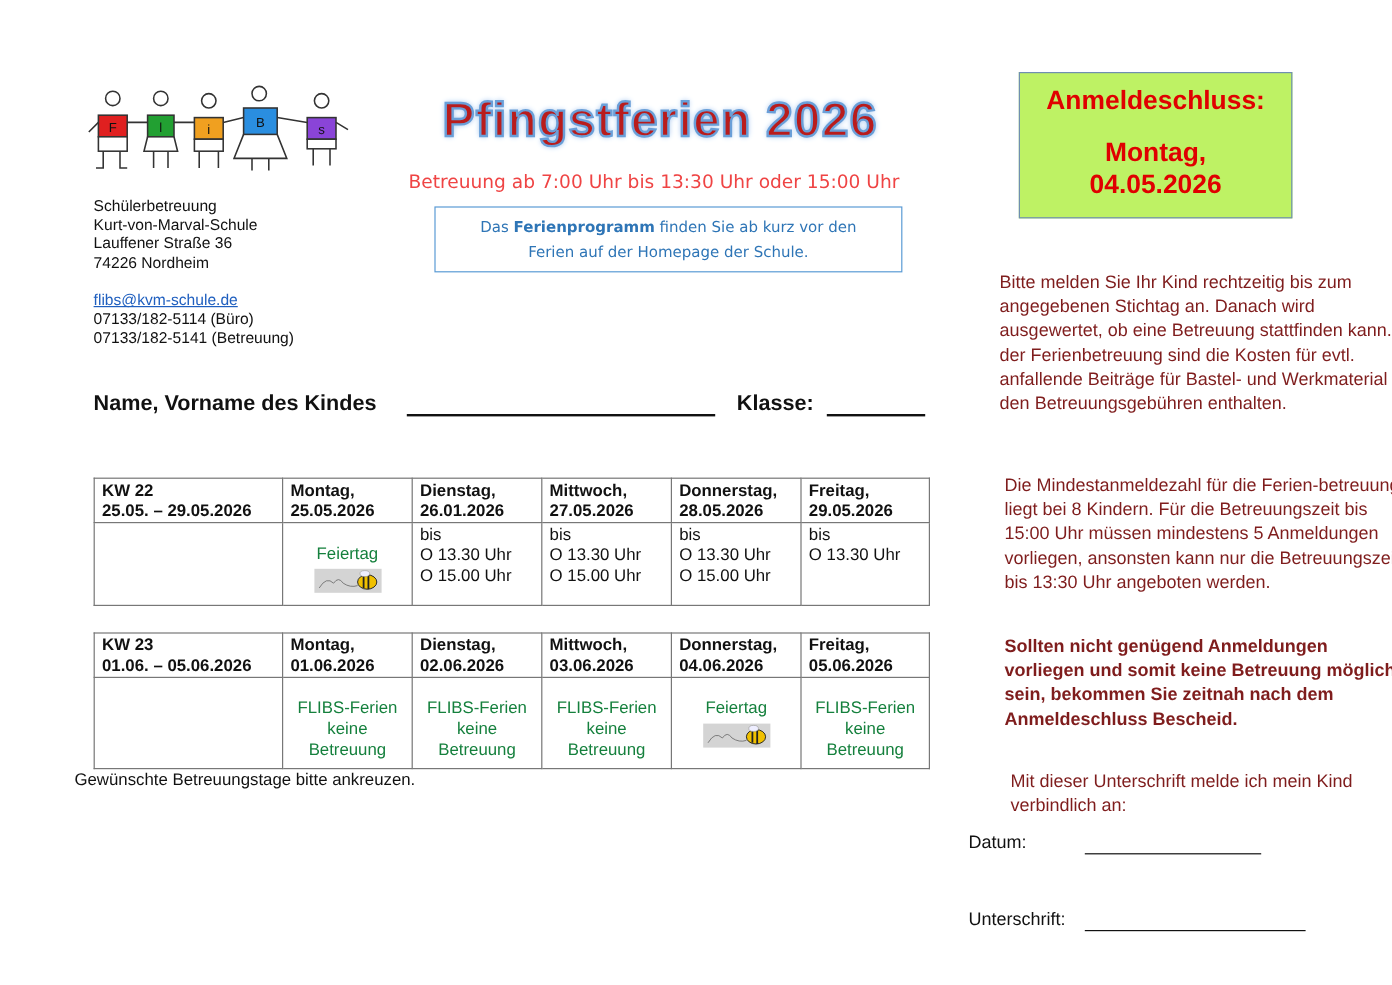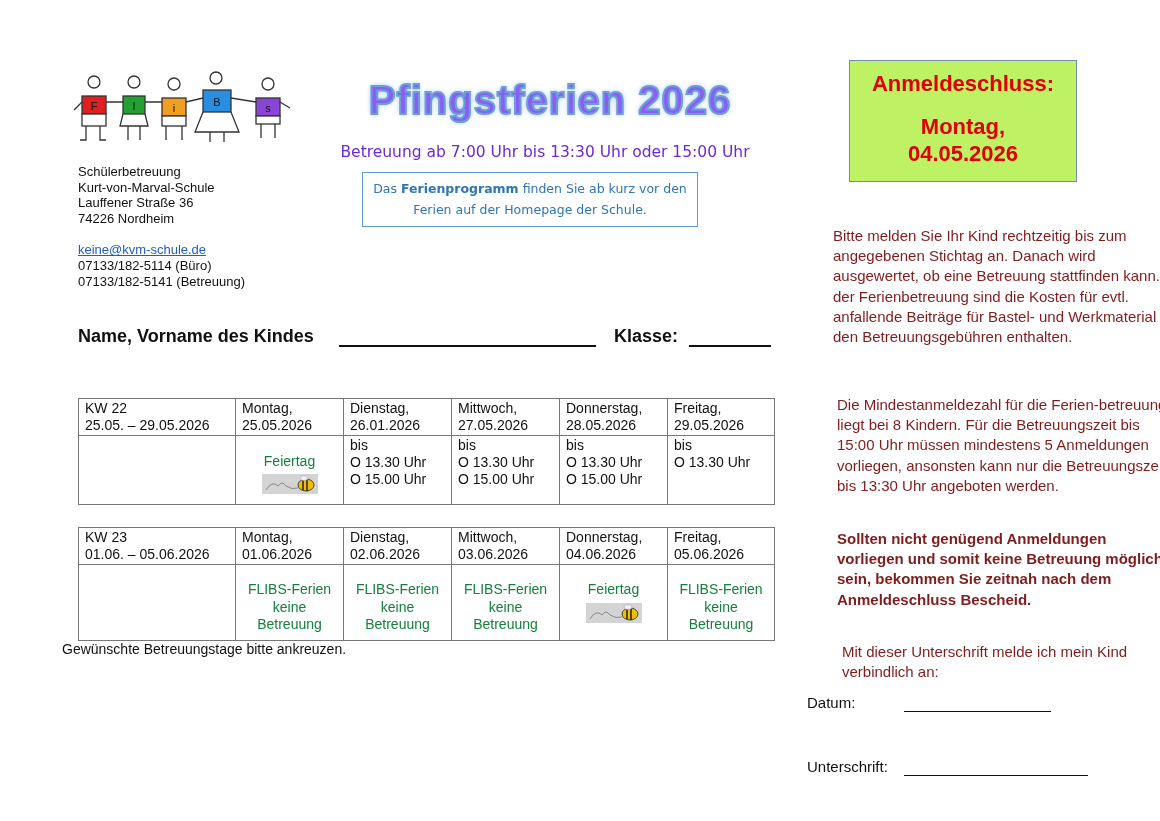--- a/index.html
+++ b/index.html
@@ -10,25 +10,25 @@
   
   #logo { left:68px; top:68px; width:232px; height:80px; }
 
   
   #address { left:78px; top:164px; font-size:13px; line-height:15.6px; }
   #address .email { color:#1f5fbf; text-decoration:underline; display:block; margin-top:16px; }
 
   
   #title { left:360px; top:78px; width:380px; text-align:center; font-size:40px; font-weight:bold;
            font-family:"Liberation Sans", sans-serif; letter-spacing:1px;
-           color:#8b5cf6; -webkit-text-stroke:2px #6a9fd8;
+           color:#b91c1c; -webkit-text-stroke:2px #6a9fd8;
            text-shadow:0 0 4px #a9c8ee, 0 0 6px #c7dcf5; }
   #subtitle { left:330px; top:143px; width:430px; text-align:center; font-size:15.5px;
-              font-family:"DejaVu Sans", sans-serif; color:#6d28d9; }
-  #info-box { left:362px; top:172px; width:336px; height:55px; border:1.5px solid #5b9bd5;
+              font-family:"DejaVu Sans", sans-serif; color:#ef4444; }
+  #info-box { left:362px; top:172px; width:390px; height:55px; border:1.5px solid #5b9bd5;
               box-sizing:border-box; text-align:center; font-family:"DejaVu Sans", sans-serif;
               font-size:12.5px; line-height:21px; color:#2e75b6; padding-top:5px; }
   #info-box b { font-weight:bold; }
 
   
   #deadline { left:849px; top:60px; width:228px; height:122px; background:#bef264;
               border:1.5px solid #6f8fb0; box-sizing:border-box; text-align:center; color:#e00000;
               font-weight:bold; }
   #deadline .l1 { font-size:22px; margin-top:10px; }
   #deadline .l2 { font-size:22px; margin-top:16px; line-height:27px; }
@@ -46,21 +46,21 @@
 
   
   #name-row { left:78px; top:326px; font-size:18px; font-weight:bold; }
   #name-line { left:339px; top:345px; width:257px; border-bottom:2px solid #111; }
   #klasse { left:614px; top:326px; font-size:18px; font-weight:bold; }
   #klasse-line { left:689px; top:345px; width:82px; border-bottom:2px solid #111; }
 
   
   table.week { position:absolute; left:78px; border-collapse:collapse; font-size:14px; }
   table.week td { border:1px solid #777; vertical-align:top; padding:1px 6px; box-sizing:border-box; }
-  table.week tr.head td { font-weight:normal; height:36px; line-height:17px;margin-left:11px; }
+  table.week tr.head td { font-weight:bold; height:36px; line-height:17px;margin-left:11px; }
   table.week td.c0 { width:157px; }
   table.week td.c1 { width:108px; }
   table.week td.cx { width:108px; }
   table.week td.c5 { width:107px; }
   #week1 { top:398px; }
   #week1 tr.body td { height:69px; line-height:17px; }
   #week2 { top:527px; }
   #week2 tr.body td { height:76px; line-height:17.5px;margin-top:16px; }
   .red-cell { text-align:center; color:#15803d; padding-top:16px !important; }
   .bee { display:block; margin:4px auto 0; width:56px; height:20px; background:#d4d4d4; }
@@ -104,21 +104,21 @@
     <text x="149" y="38">B</text>
     <text x="200" y="44">s</text>
   </g>
 </svg>
 
 <div id="address" class="abs">
   <div>Schülerbetreuung</div>
   <div>Kurt-von-Marval-Schule</div>
   <div>Lauffener Straße 36</div>
   <div>74226 Nordheim</div>
-  <a class="email">keine@kvm-schule.de</a>
+  <a class="email">flibs@kvm-schule.de</a>
   <div>07133/182-5114 (Büro)</div>
   <div>07133/182-5141 (Betreuung)</div>
 </div>
 
 <div id="title" class="abs">Pfingstferien 2026</div>
 <div id="subtitle" class="abs">Betreuung ab 7:00 Uhr bis 13:30 Uhr oder 15:00 Uhr</div>
 <div id="info-box" class="abs">
   <span>Das </span><b>Ferienprogramm</b><span> finden Sie ab kurz vor den</span><br>
   <span>Ferien auf der Homepage der Schule.</span>
 </div>

